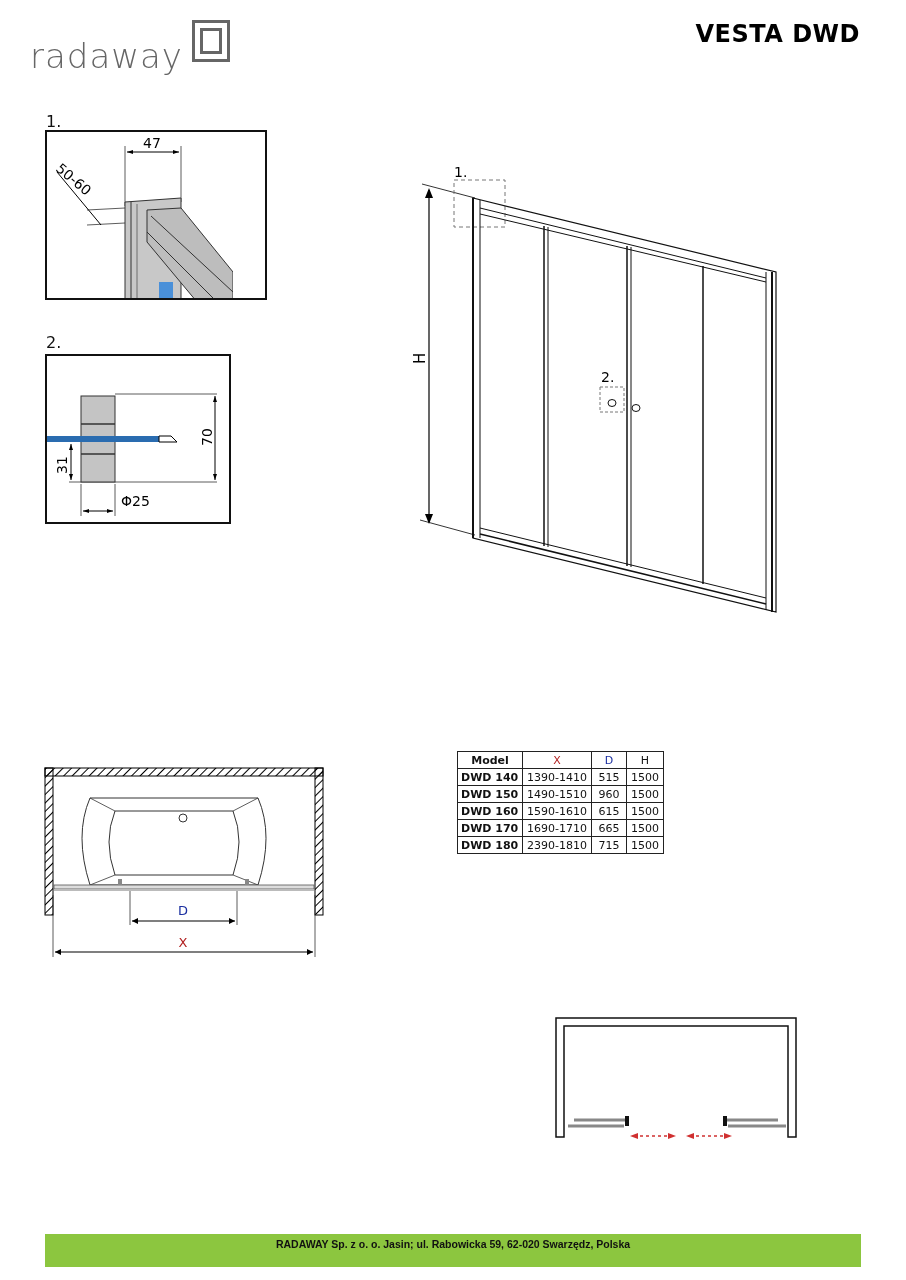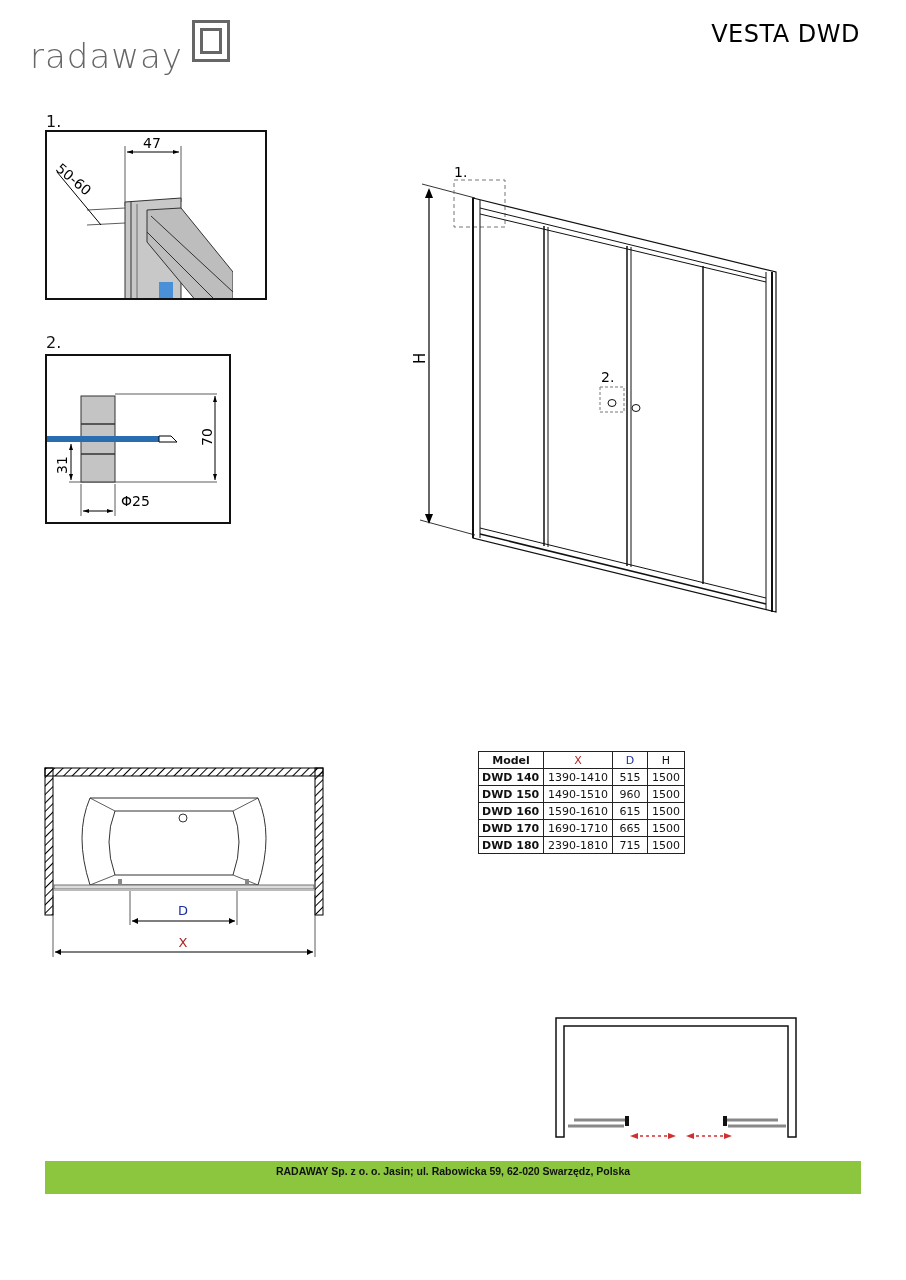--- a/index.html
+++ b/index.html
@@ -1,32 +1,32 @@
 <!DOCTYPE html>
 <html><head>
 <meta charset="utf-8">
 <style>
   html, body { margin:0; padding:0; background:#fff; }
   body { width:906px; height:1280px; position:relative; overflow:hidden; font-family:"DejaVu Sans", sans-serif; color:#111; }
   .abs { position:absolute; }
   .logo-text { left:30px; top:36px; font-family:"DejaVu Sans", sans-serif; font-size:34px; color:#666; letter-spacing:1px; font-weight:300; line-height:40px; }
   .logo-box { left:192px; top:20px; width:38px; height:42px; border:3px solid #666; box-sizing:border-box; }
   .logo-box .inner { position:absolute; left:5px; top:5px; right:5px; bottom:5px; border:3px solid #666; }
-  .title { right:46px; top:20px; font-family:"DejaVu Sans", sans-serif; font-size:24px; font-weight:normal; color:#000; letter-spacing:0.5px; }
+  .title { right:46px; top:20px; font-family:"DejaVu Sans", sans-serif; font-size:24px; font-weight:bold; color:#000; letter-spacing:0.5px; }
   .lbl { font-size:16px; color:#111; }
   .detail-box { border:2px solid #111; box-sizing:border-box; background:#fff; overflow:hidden; }
   svg text { font-family:"DejaVu Sans", sans-serif; }
-  table.spec { border-collapse:collapse; font-family:"DejaVu Sans", sans-serif; font-size:11px;margin-left:21px; }
+  table.spec { border-collapse:collapse; font-family:"DejaVu Sans", sans-serif; font-size:11px; }
   table.spec td, table.spec th { border:1.5px solid #222; padding:0 3px; height:16px; text-align:center; white-space:nowrap; }
   table.spec th { font-weight:bold; }
   table.spec th.x { color:#b22222; font-weight:normal; }
   table.spec th.d { color:#1a2ea0; font-weight:normal; }
   table.spec th.h { font-weight:normal; }
   table.spec td.model { font-weight:bold; text-align:left; }
-  .footer { left:45px; top:1161px; width:816px; height:33px; background:#8cc63f; text-align:center; font-family:"Liberation Sans", sans-serif; font-size:10.5px; line-height:14px; padding-top:3px; box-sizing:border-box; color:#111; font-weight:bold; }
+  .footer { left:45px; top:1234px; width:816px; height:33px; background:#8cc63f; text-align:center; font-family:"Liberation Sans", sans-serif; font-size:10.5px; line-height:14px; padding-top:3px; box-sizing:border-box; color:#111; font-weight:bold; }
 </style>
 </head>
 <body>
 
 <div class="abs logo-text">radaway</div>
 <div class="abs logo-box">
     <div class="inner"></div>
   </div>
 <div class="abs title">VESTA DWD</div>
 

